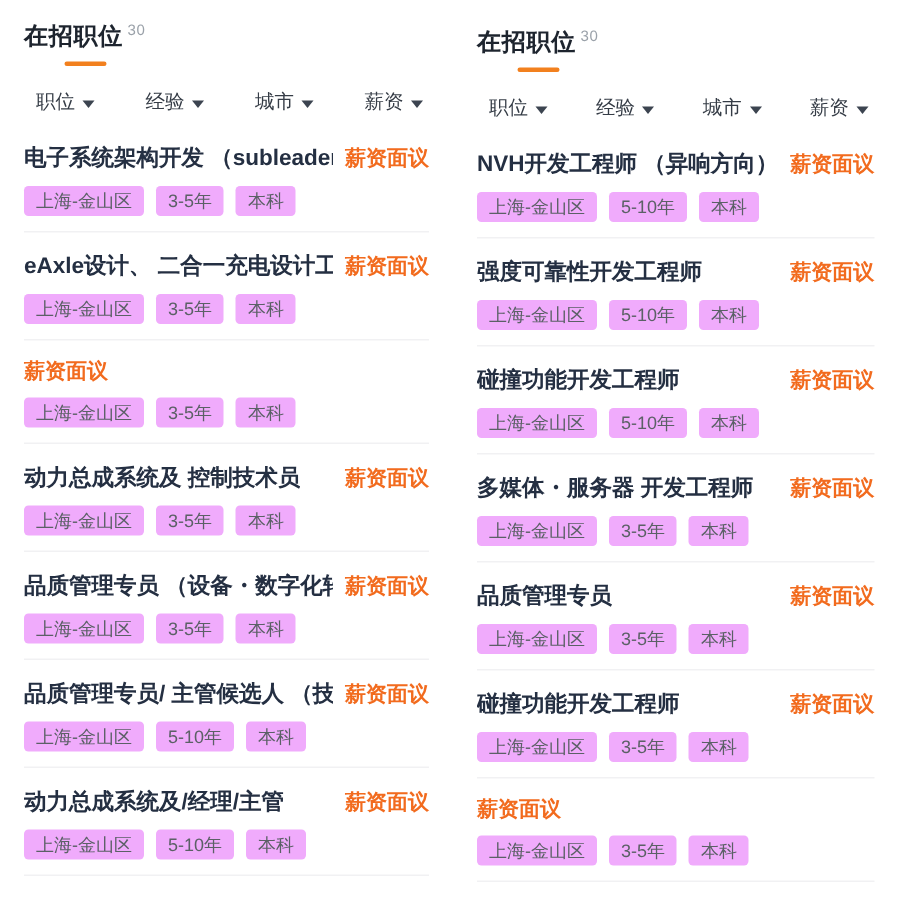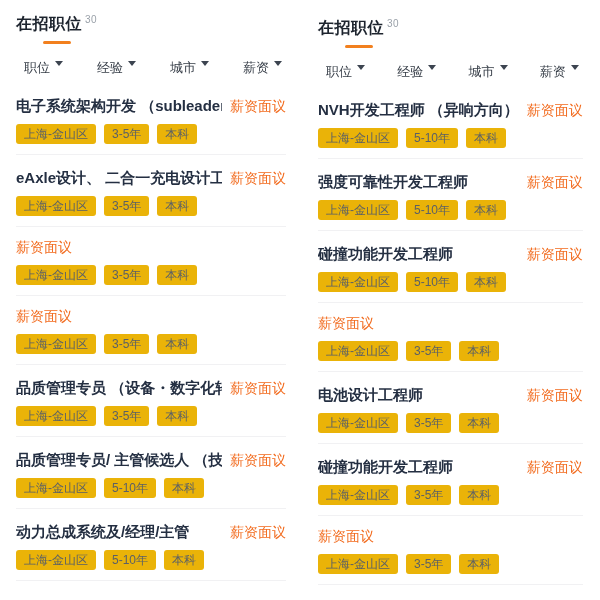--- a/index.html
+++ b/index.html
@@ -8,29 +8,29 @@
   .wrap { display: flex; width: 594px; padding-top: 14px; }
   .panel { width: 300px; padding: 0 14px 0 16px; }
   .panel + .panel { padding-left: 18px; padding-top: 4px; }
 
   .panel-head { display: inline-block; margin-left: -4px; padding-left: 4px; }
   .panel-title { font-size: 16px; font-weight: 700; color: #1d242e; letter-spacing: .5px; white-space: nowrap; }
   .panel-title .count { font-size: 10px; font-weight: 400; color: #9aa1a9; vertical-align: super; margin-left: 3px; }
   .tab-underline { width: 28px; height: 3px; background: #f2801e; border-radius: 2px; margin: 6px auto 0; }
 
   .filters { display: flex; justify-content: space-between; align-items: center; margin: 15px 4px 6px 8px; }
-  .filter { display: inline-flex; gap: 5px; font-size: 13px; color: #353c46; cursor: pointer; }
+  .filter { display: inline-flex; align-items: center; gap: 5px; font-size: 13px; color: #353c46; cursor: pointer; }
   .caret { width: 0; height: 0; border-left: 4px solid transparent; border-right: 4px solid transparent; border-top: 5px solid #3c4450; display: inline-block; margin-top: 2px; }
 
   .job { padding: 12px 0 10px; border-bottom: 1px solid #f1f1f3; }
   .job-top { display: flex; justify-content: space-between; align-items: baseline; gap: 8px; }
   .job-title { font-size: 15px; line-height: 21px; font-weight: 700; color: #242f42; white-space: nowrap; overflow: hidden; }
-  .job-salary { font-size: 14px; font-weight: 400; color: #f26b1e; white-space: nowrap; }
+  .job-salary { font-size: 14px; font-weight: 700; color: #f26b1e; white-space: nowrap; }
   .job-tags { display: flex; gap: 8px; margin-top: 8px; }
-  .tag { background: #eab308; color: #5b6066; font-size: 12px; line-height: 12px; padding: 4px 8px; border-radius: 3px; white-space: nowrap; }
+  .tag { background: #f0abfc; color: #5b6066; font-size: 12px; line-height: 12px; padding: 4px 8px; border-radius: 3px; white-space: nowrap; }
 </style>
 </head>
 <body>
 
 <div class="wrap">
 
   <section class="panel">
     <div class="panel-head">
       <h2 class="panel-title"><span>在招职位</span><span class="count">30</span></h2>
       <div class="tab-underline"></div>
@@ -85,20 +85,21 @@
         </div>
       <div class="job-tags">
         <span class="tag">上海-金山区</span>
         <span class="tag">3-5年</span>
         <span class="tag">本科</span>
       </div>
     </article>
 
     <article class="job">
       <div class="job-top">
+          <h3 class="job-title">动力总成系统及 控制技术员</h3>
           <span class="job-salary">薪资面议</span>
         </div>
       <div class="job-tags">
         <span class="tag">上海-金山区</span>
         <span class="tag">3-5年</span>
         <span class="tag">本科</span>
       </div>
     </article>
 
     <article class="job">
@@ -194,32 +195,33 @@
         </div>
       <div class="job-tags">
         <span class="tag">上海-金山区</span>
         <span class="tag">5-10年</span>
         <span class="tag">本科</span>
       </div>
     </article>
 
     <article class="job">
       <div class="job-top">
-          <span class="job-salary">薪资面议</span>
-        </div>
-      <div class="job-tags">
-        <span class="tag">上海-金山区</span>
-        <span class="tag">3-5年</span>
-        <span class="tag">本科</span>
-      </div>
-    </article>
-
-    <article class="job">
-      <div class="job-top">
-          <h3 class="job-title">电池设计工程师</h3>
+          <h3 class="job-title">多媒体・服务器 开发工程师</h3>
+          <span class="job-salary">薪资面议</span>
+        </div>
+      <div class="job-tags">
+        <span class="tag">上海-金山区</span>
+        <span class="tag">3-5年</span>
+        <span class="tag">本科</span>
+      </div>
+    </article>
+
+    <article class="job">
+      <div class="job-top">
+          <h3 class="job-title">品质管理专员</h3>
           <span class="job-salary">薪资面议</span>
         </div>
       <div class="job-tags">
         <span class="tag">上海-金山区</span>
         <span class="tag">3-5年</span>
         <span class="tag">本科</span>
       </div>
     </article>
 
     <article class="job">

